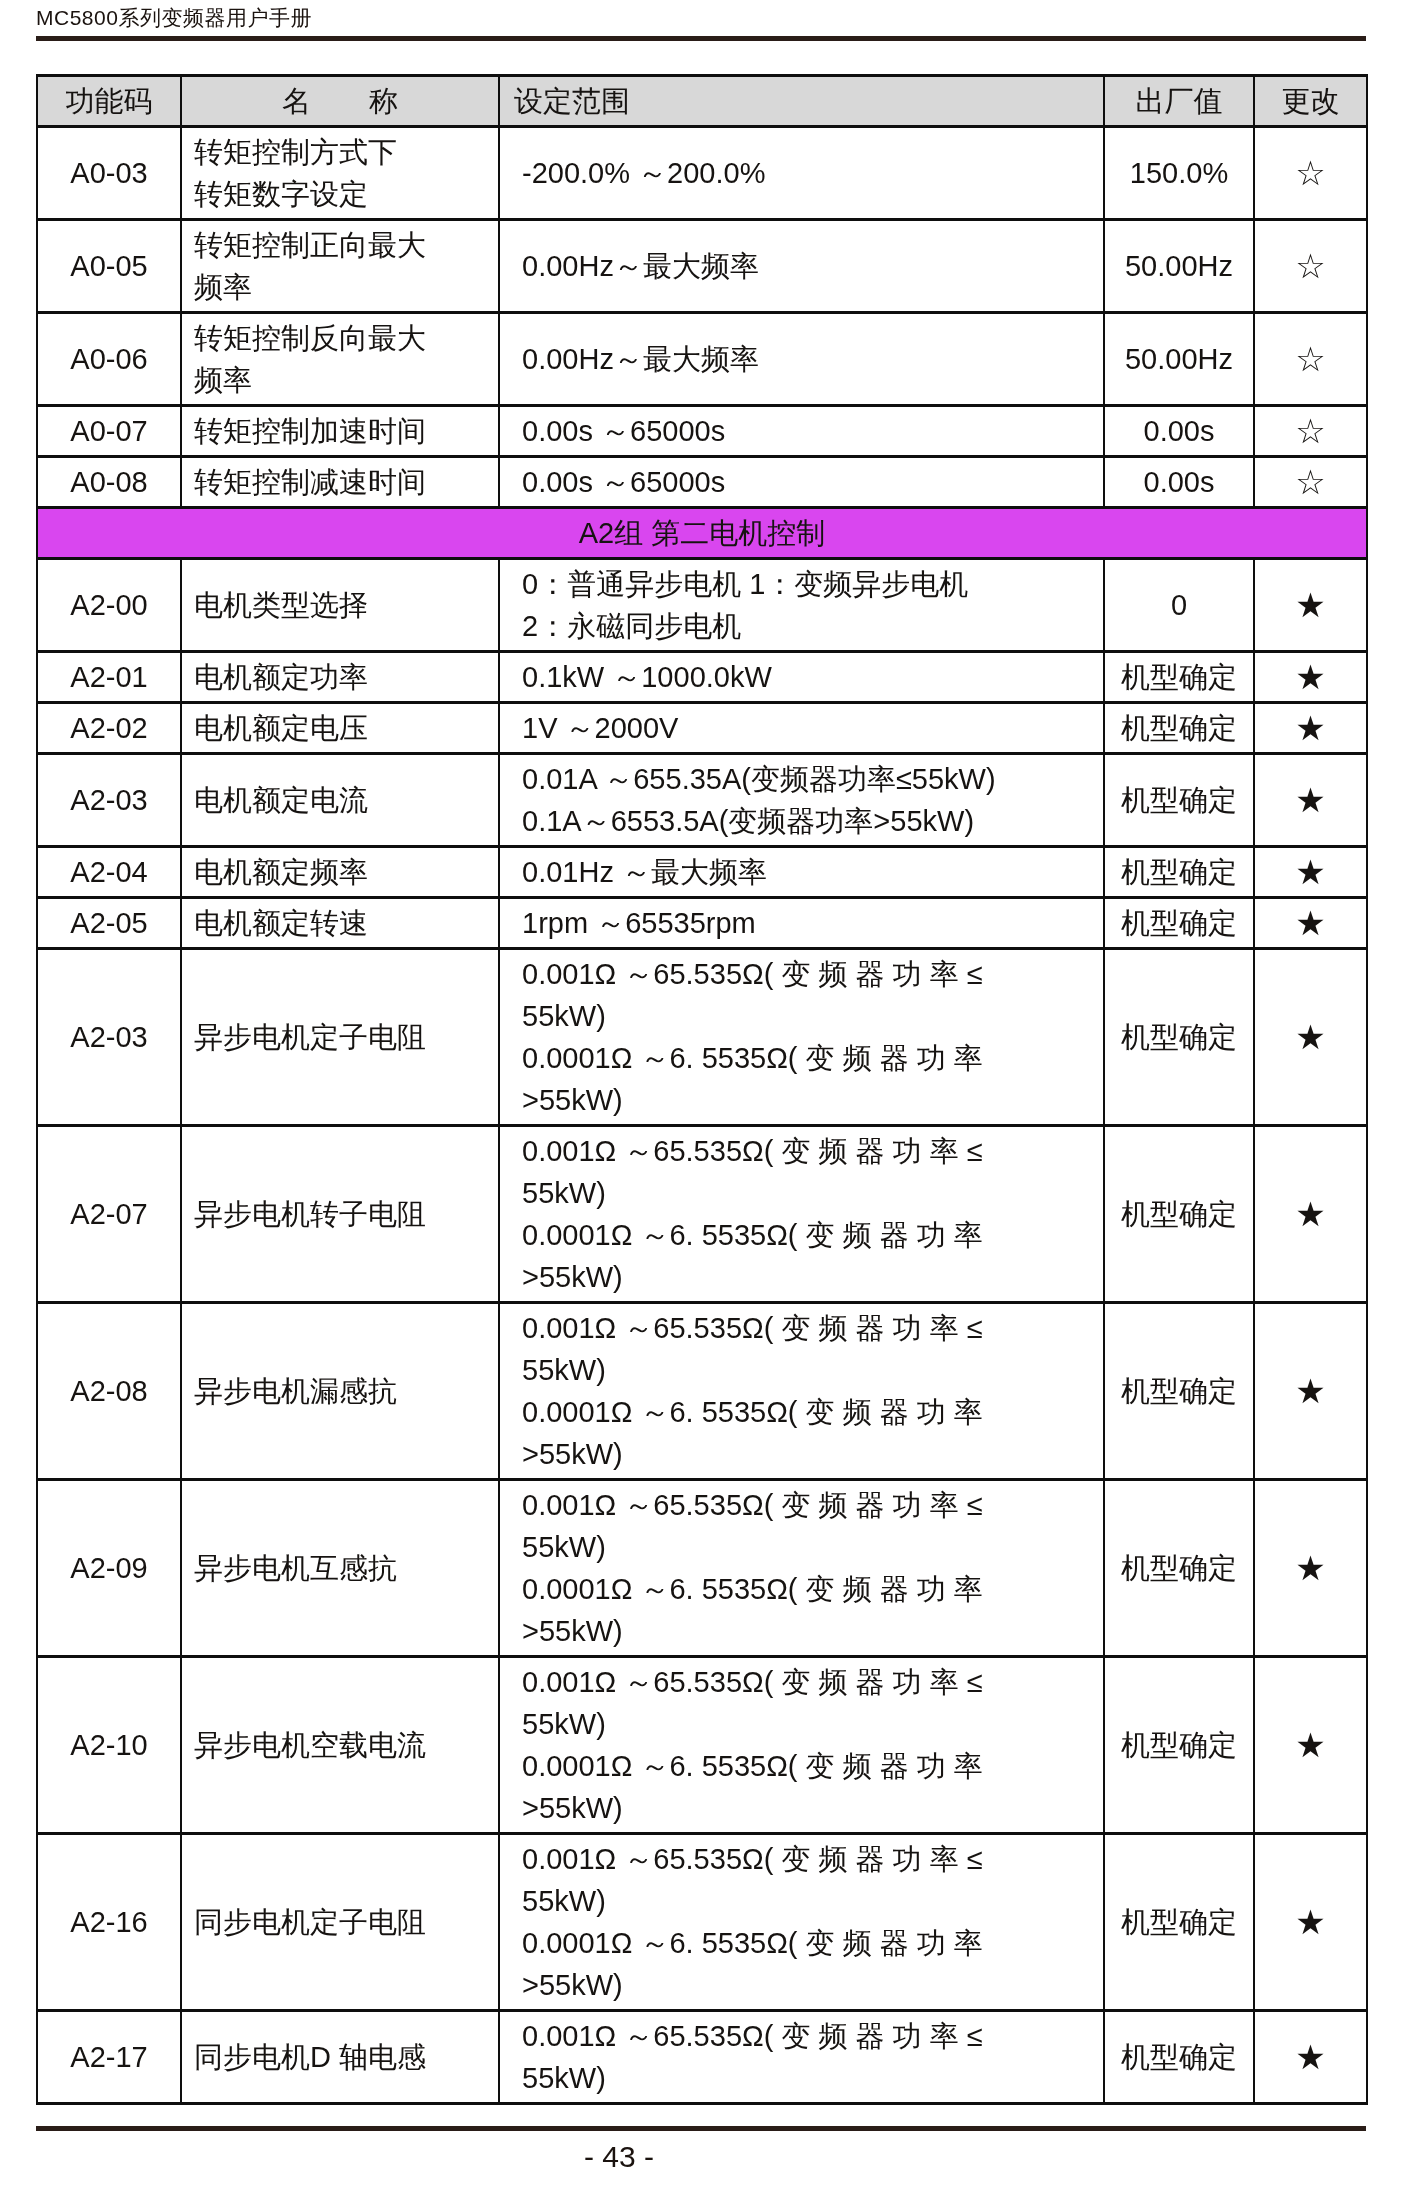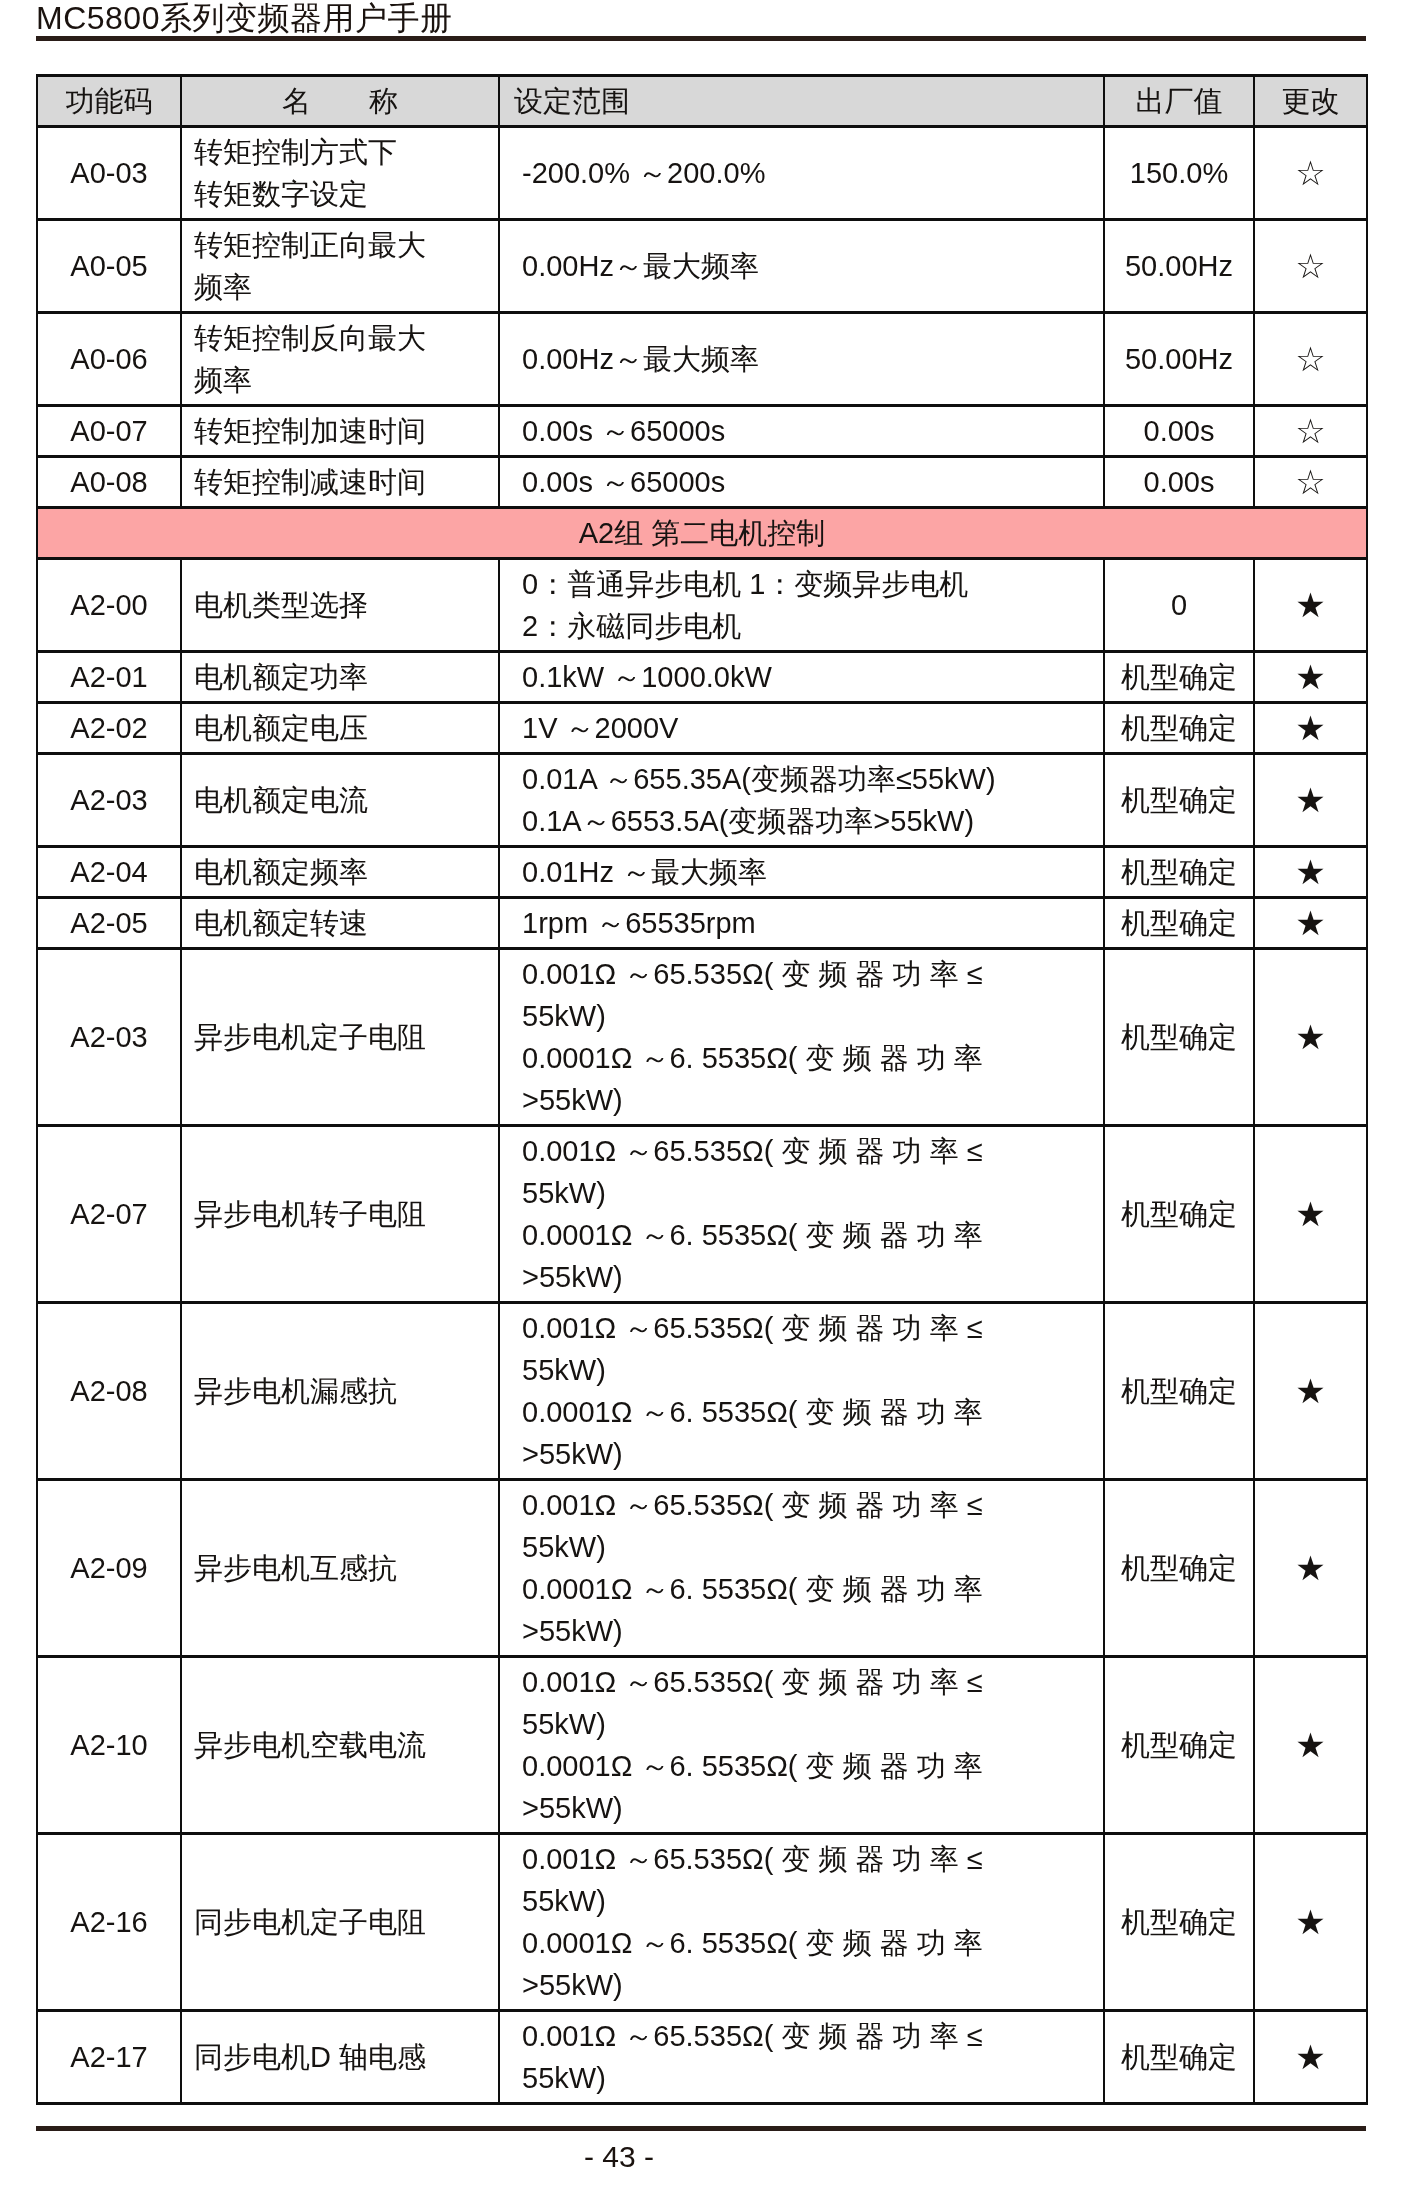--- a/index.html
+++ b/index.html
@@ -5,21 +5,21 @@
   html, body { margin: 0; padding: 0; }
   body {
     width: 1402px; height: 2185px;
     background: #ffffff;
     position: relative;
     font-family: "Liberation Sans", "DejaVu Sans", sans-serif;
     color: #161311;
   }
   .doc-title {
     position: absolute; left: 36px; top: 0px;
-    font-size: 32px; line-height: 36px;
+    font-size: 21px; line-height: 36px;
     color: #1b130f; letter-spacing: 0.5px;
     white-space: nowrap;
   }
   .header-rule {
     position: absolute; left: 36px; top: 36px;
     width: 1330px; height: 5px; background: #2a1d18;
   }
   table.param-table {
     position: absolute; left: 36px; top: 74px;
     width: 1330px;
@@ -43,21 +43,21 @@
     height: 42px;
     text-align: center;
   }
   .param-table thead th.c3 { text-align: left; padding-left: 14px; margin-left: 28px; }
   td.c1 { text-align: center; }
   td.c2 { text-align: left; padding-left: 12px; white-space: pre-line; }
   td.c3 { text-align: left; padding-left: 22px; white-space: pre-line; }
   td.c4 { text-align: center; }
   td.c5 { text-align: center; font-size: 34px; }
   tr.section-row td {
-    background: #fca5a5;
+    background: #d946ef;
     text-align: center;
     height: 42px;
     white-space: normal;
   }
   .footer-rule {
     position: absolute; left: 36px; top: 2126px;
     width: 1330px; height: 5px; background: #2a1d18;
   }
   .page-number {
     position: absolute; left: 0; top: 2140px;

